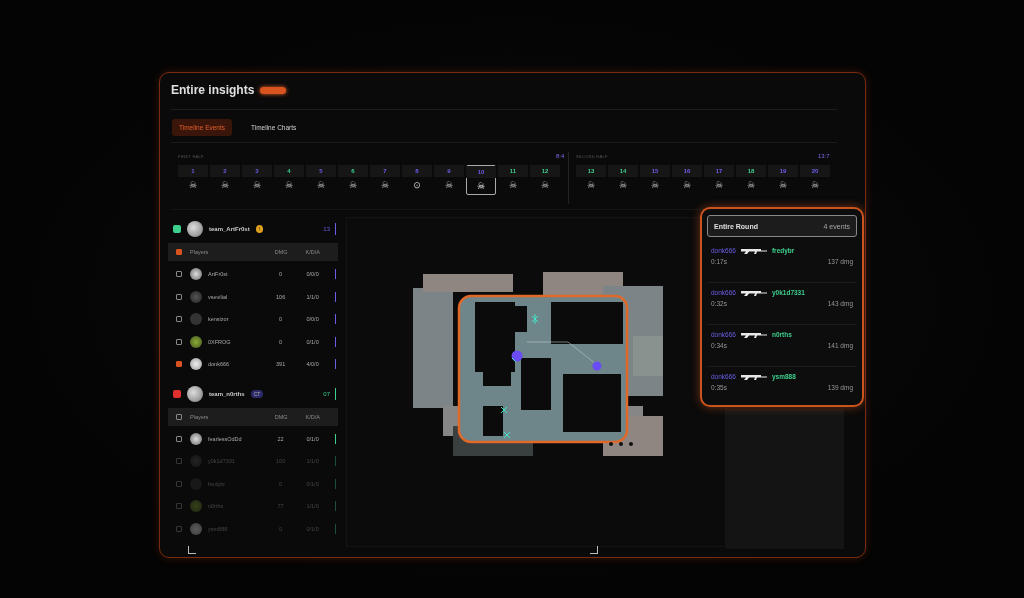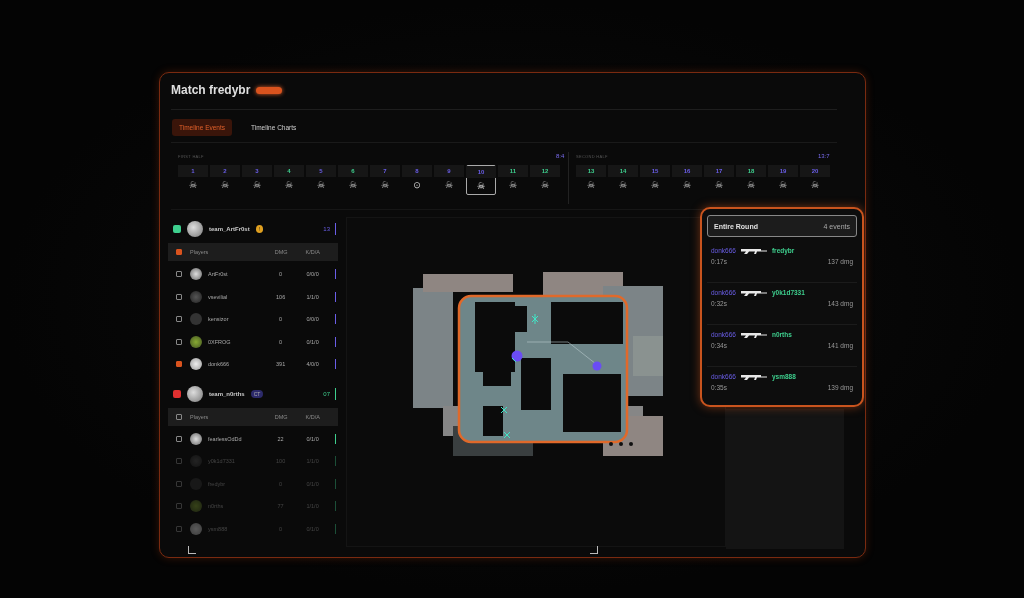--- a/index.html
+++ b/index.html
@@ -69,21 +69,21 @@
   .cap-w { color: #e8e8e8; }
   .cap-o { color: #e2621f; }
   .corner { position: absolute; width: 8px; height: 8px; border-color: #bbb; border-style: solid; }
 </style>
 </head>
 <body>
 
 <div class="stage">
   <div class="frame">
     <div class="title-row">
-      <span class="title">Match fredybr</span>
+      <span class="title">Entire insights</span>
       <span class="title-badge"></span>
     </div>
     <div class="hr1"></div>
     <div class="tabs">
       <div class="tab active">Timeline Events</div>
       <div class="tab">Timeline Charts</div>
     </div>
     <div class="hr2"></div>
 
     <div class="rounds">

